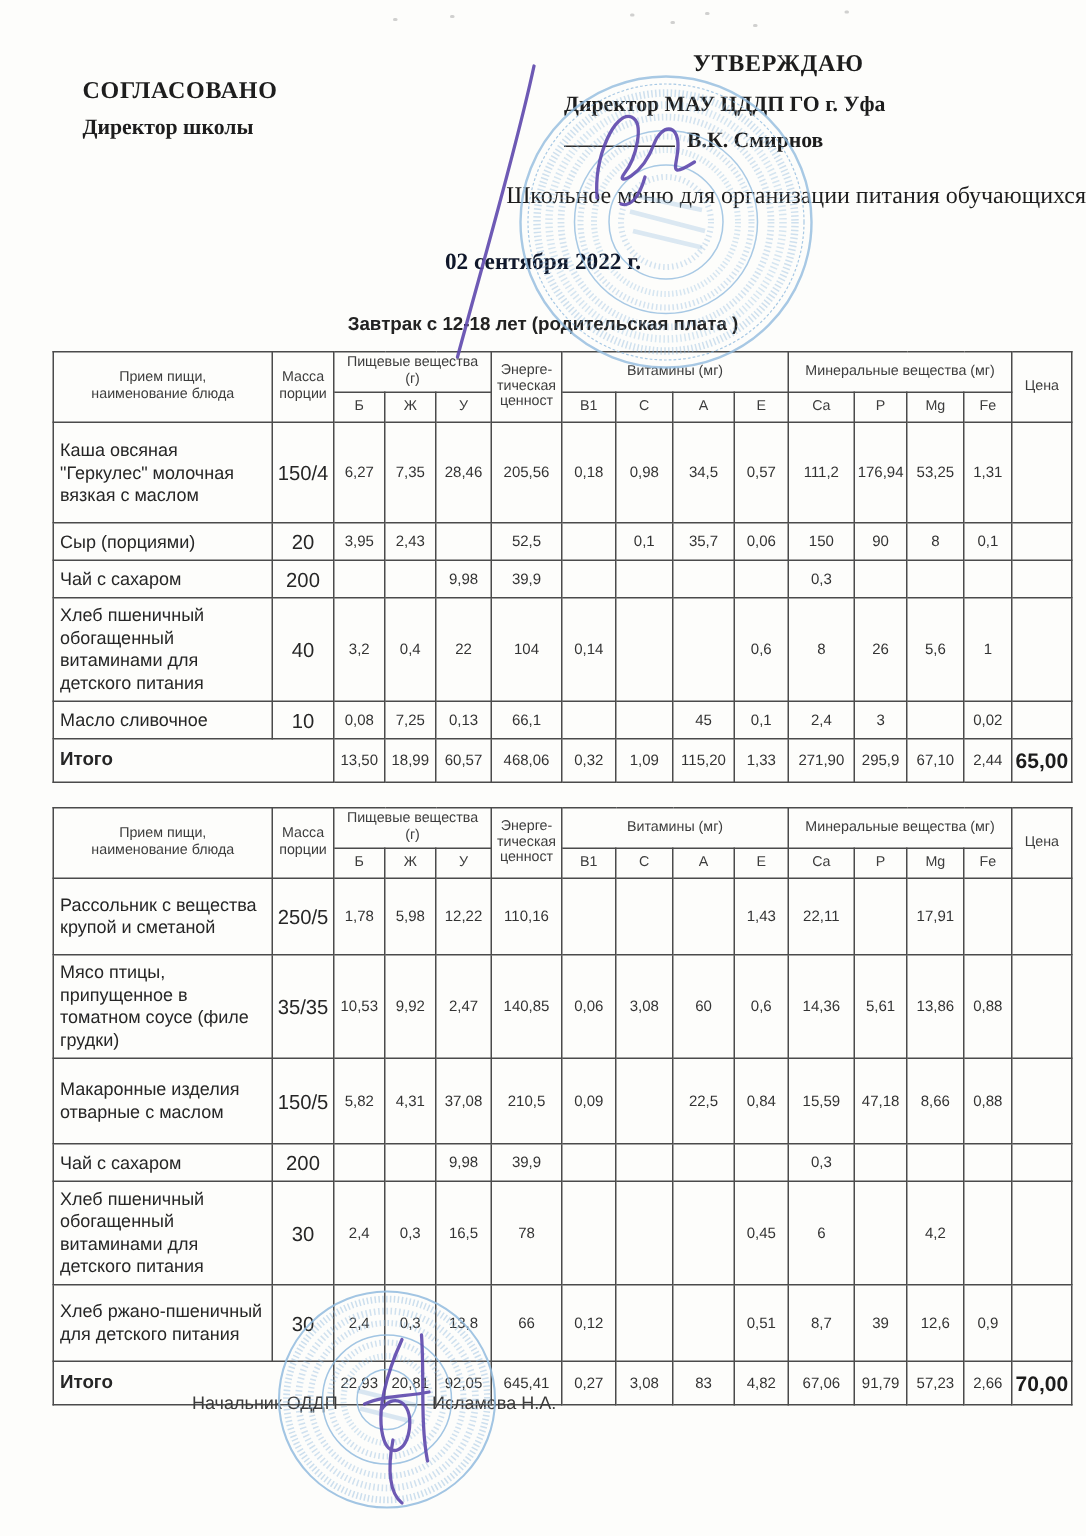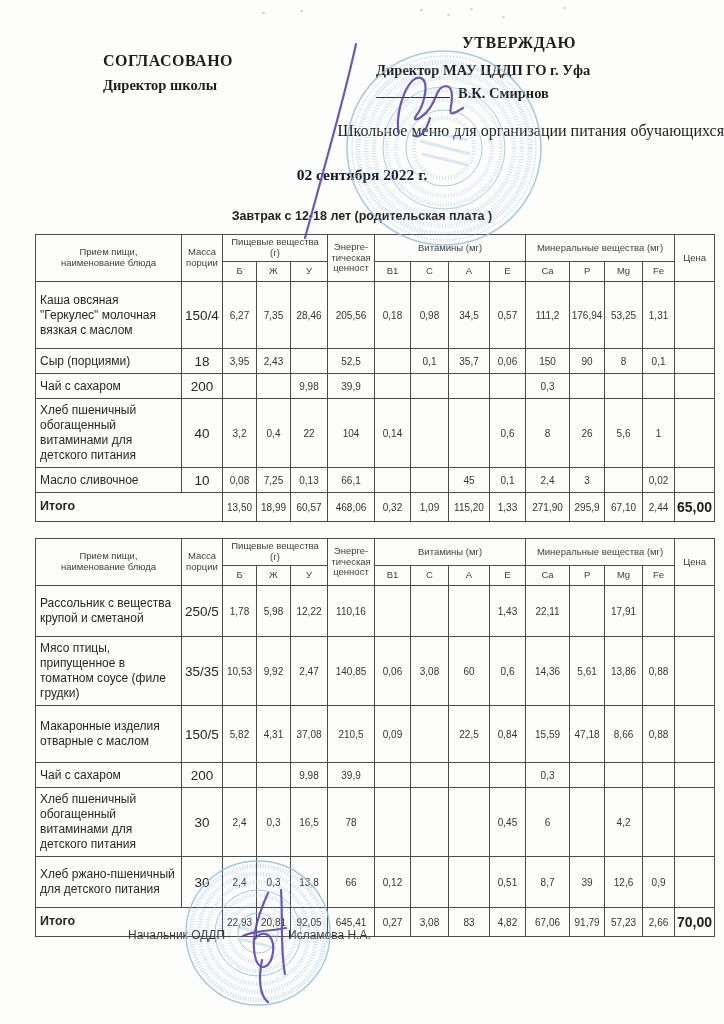--- a/index.html
+++ b/index.html
@@ -2,21 +2,21 @@
 <html><head>
 <meta charset="utf-8">
 <style>
   html,body{margin:0;padding:0;background:#e8e8e8;}
   .page{
     position:relative;width:724px;height:1024px;margin:0 auto;
     background:#fdfdfb;overflow:hidden;
     font-family:"Liberation Sans", sans-serif;color:#2e2e2e;
   }
   
-  .agreed{position:absolute;left:55px;top:52px;font-family:"Liberation Serif", serif;font-weight:bold;color:#1d1d1d;margin-left:48px;}
+  .agreed{position:absolute;left:55px;top:52px;font-family:"Liberation Serif", serif;font-weight:bold;color:#1d1d1d;}
   .agreed .l1{font-size:16px;letter-spacing:.5px;}
   .agreed .l2{font-size:14.5px;margin-top:7px;}
   .approved{position:absolute;left:376px;top:34px;width:286px;font-family:"Liberation Serif", serif;font-weight:bold;color:#1d1d1d;}
   .approved .l1{font-size:16px;text-align:center;letter-spacing:.5px;}
   .approved .l2{font-size:14.5px;margin-top:10px;}
   .approved .l3{font-size:14.5px;margin-top:6px;}
   .sig-line{display:inline-block;width:74px;border-bottom:1.6px solid #2b2b2b;height:12px;margin-right:8px;}
   .doc-title{position:absolute;left:0;right:0;top:122px;text-align:right;
     font-family:"Liberation Serif", serif;font-weight:normal;font-size:16px;color:#1d1d1d;}
   .doc-date{position:absolute;left:0;right:0;top:166px;text-align:center;
@@ -149,21 +149,21 @@
           <td class="c-num">34,5</td>
           <td class="c-num">0,57</td>
           <td class="c-num">111,2</td>
           <td class="c-num">176,94</td>
           <td class="c-num">53,25</td>
           <td class="c-num">1,31</td>
           <td class="c-price"></td>
         </tr>
         <tr class="">
           <td class="c-name">Сыр (порциями)</td>
-          <td class="c-mass">18</td>
+          <td class="c-mass">20</td>
           <td class="c-num">3,95</td>
           <td class="c-num">2,43</td>
           <td class="c-num"></td>
           <td class="c-num">52,5</td>
           <td class="c-num"></td>
           <td class="c-num">0,1</td>
           <td class="c-num">35,7</td>
           <td class="c-num">0,06</td>
           <td class="c-num">150</td>
           <td class="c-num">90</td>

